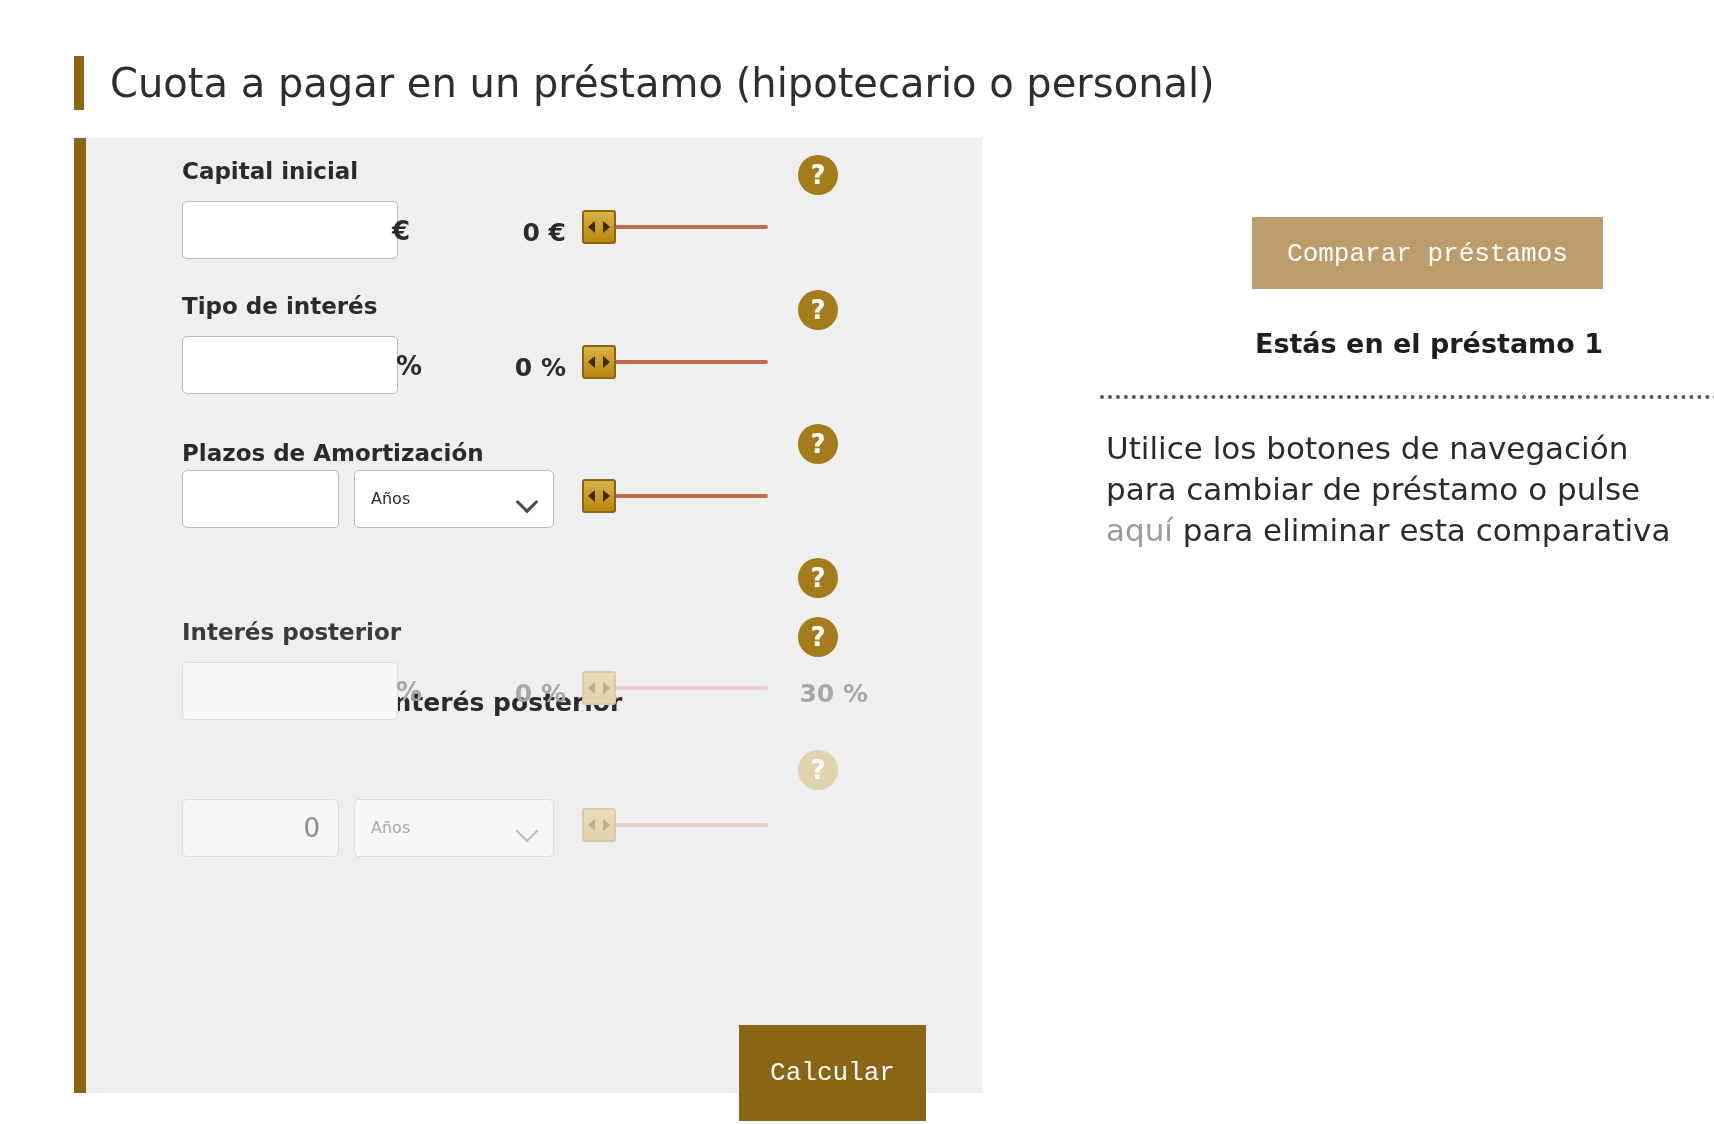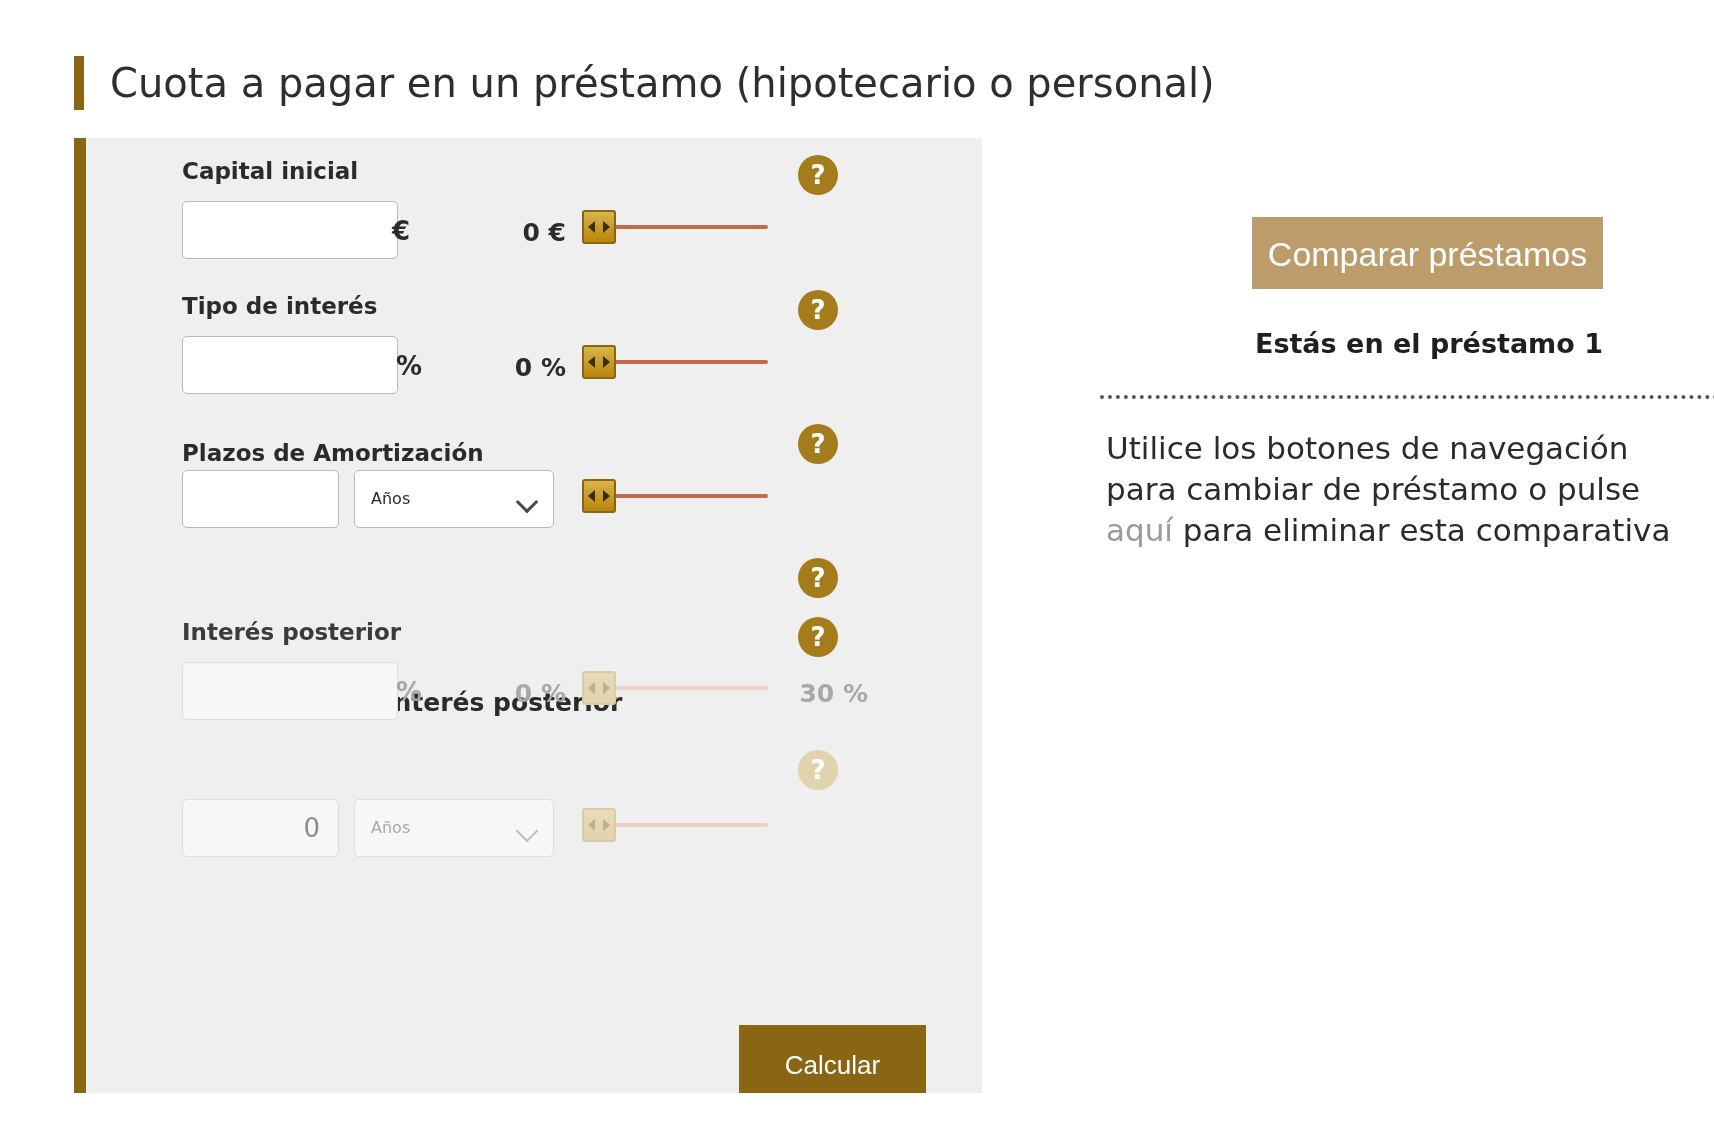--- a/index.html
+++ b/index.html
@@ -218,46 +218,46 @@
     color: #2b2b2b;
     white-space: nowrap;
   }
 
   
   .calc-btn {
     position: absolute;
     left: 653px;
     top: 887px;
     width: 187px;
-    height: 68px;
+    height: 96px;
     background: #8a6514;
     color: #ffffff;
     font-size: 26px;
     text-align: center;
     line-height: 78px;
     cursor: pointer;
     border: none;
-    font-family: Liberation Sans, sans-serif;
+    font-family: Liberation Mono, monospace;
   }
 
   
   .compare-btn {
     position: absolute;
     left: 1224px;
     top: 217px;
     width: 351px;
     height: 72px;
     background: #bd9c6b;
     color: #ffffff;
-    font-size: 34px;
+    font-size: 26px;
     text-align: center;
     line-height: 72px;
     border: none;
     cursor: pointer;
-    font-family: Liberation Sans, sans-serif;
+    font-family: Liberation Mono, monospace;
   }
   .loan-status {
     position: absolute;
     left: 1224px;
     top: 328px;
     width: 351px;
     text-align: right;
     font-size: 27px;
     font-weight: bold;
     color: #1f1f1f;

